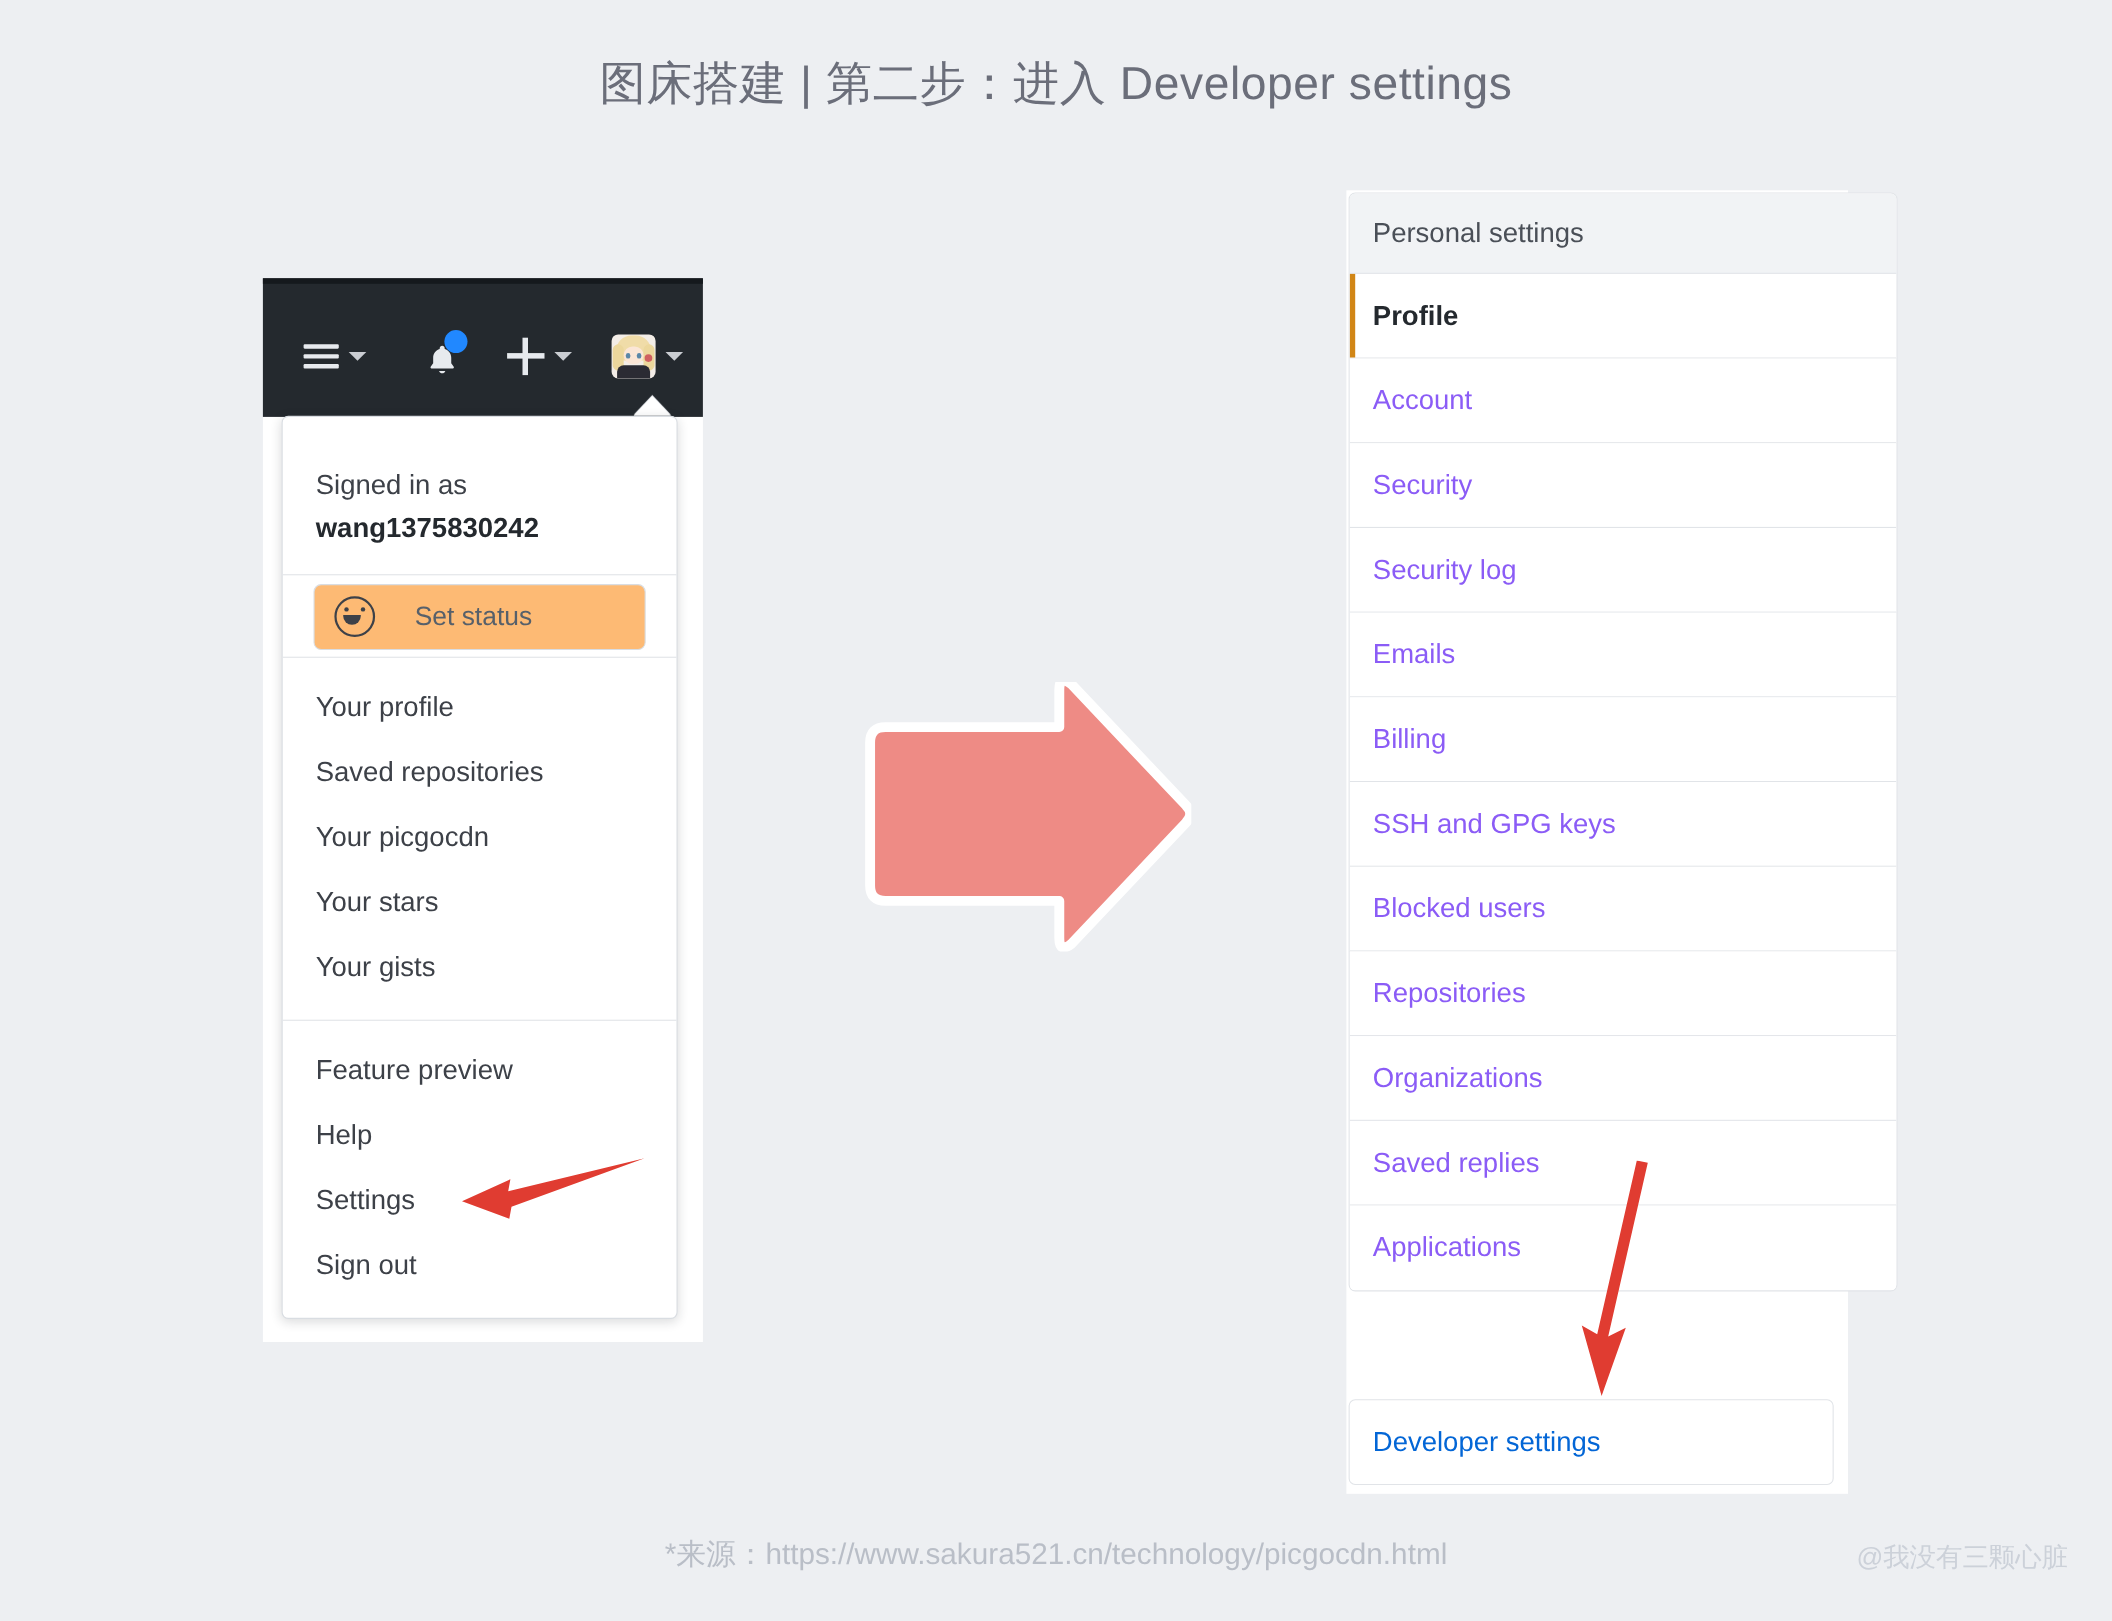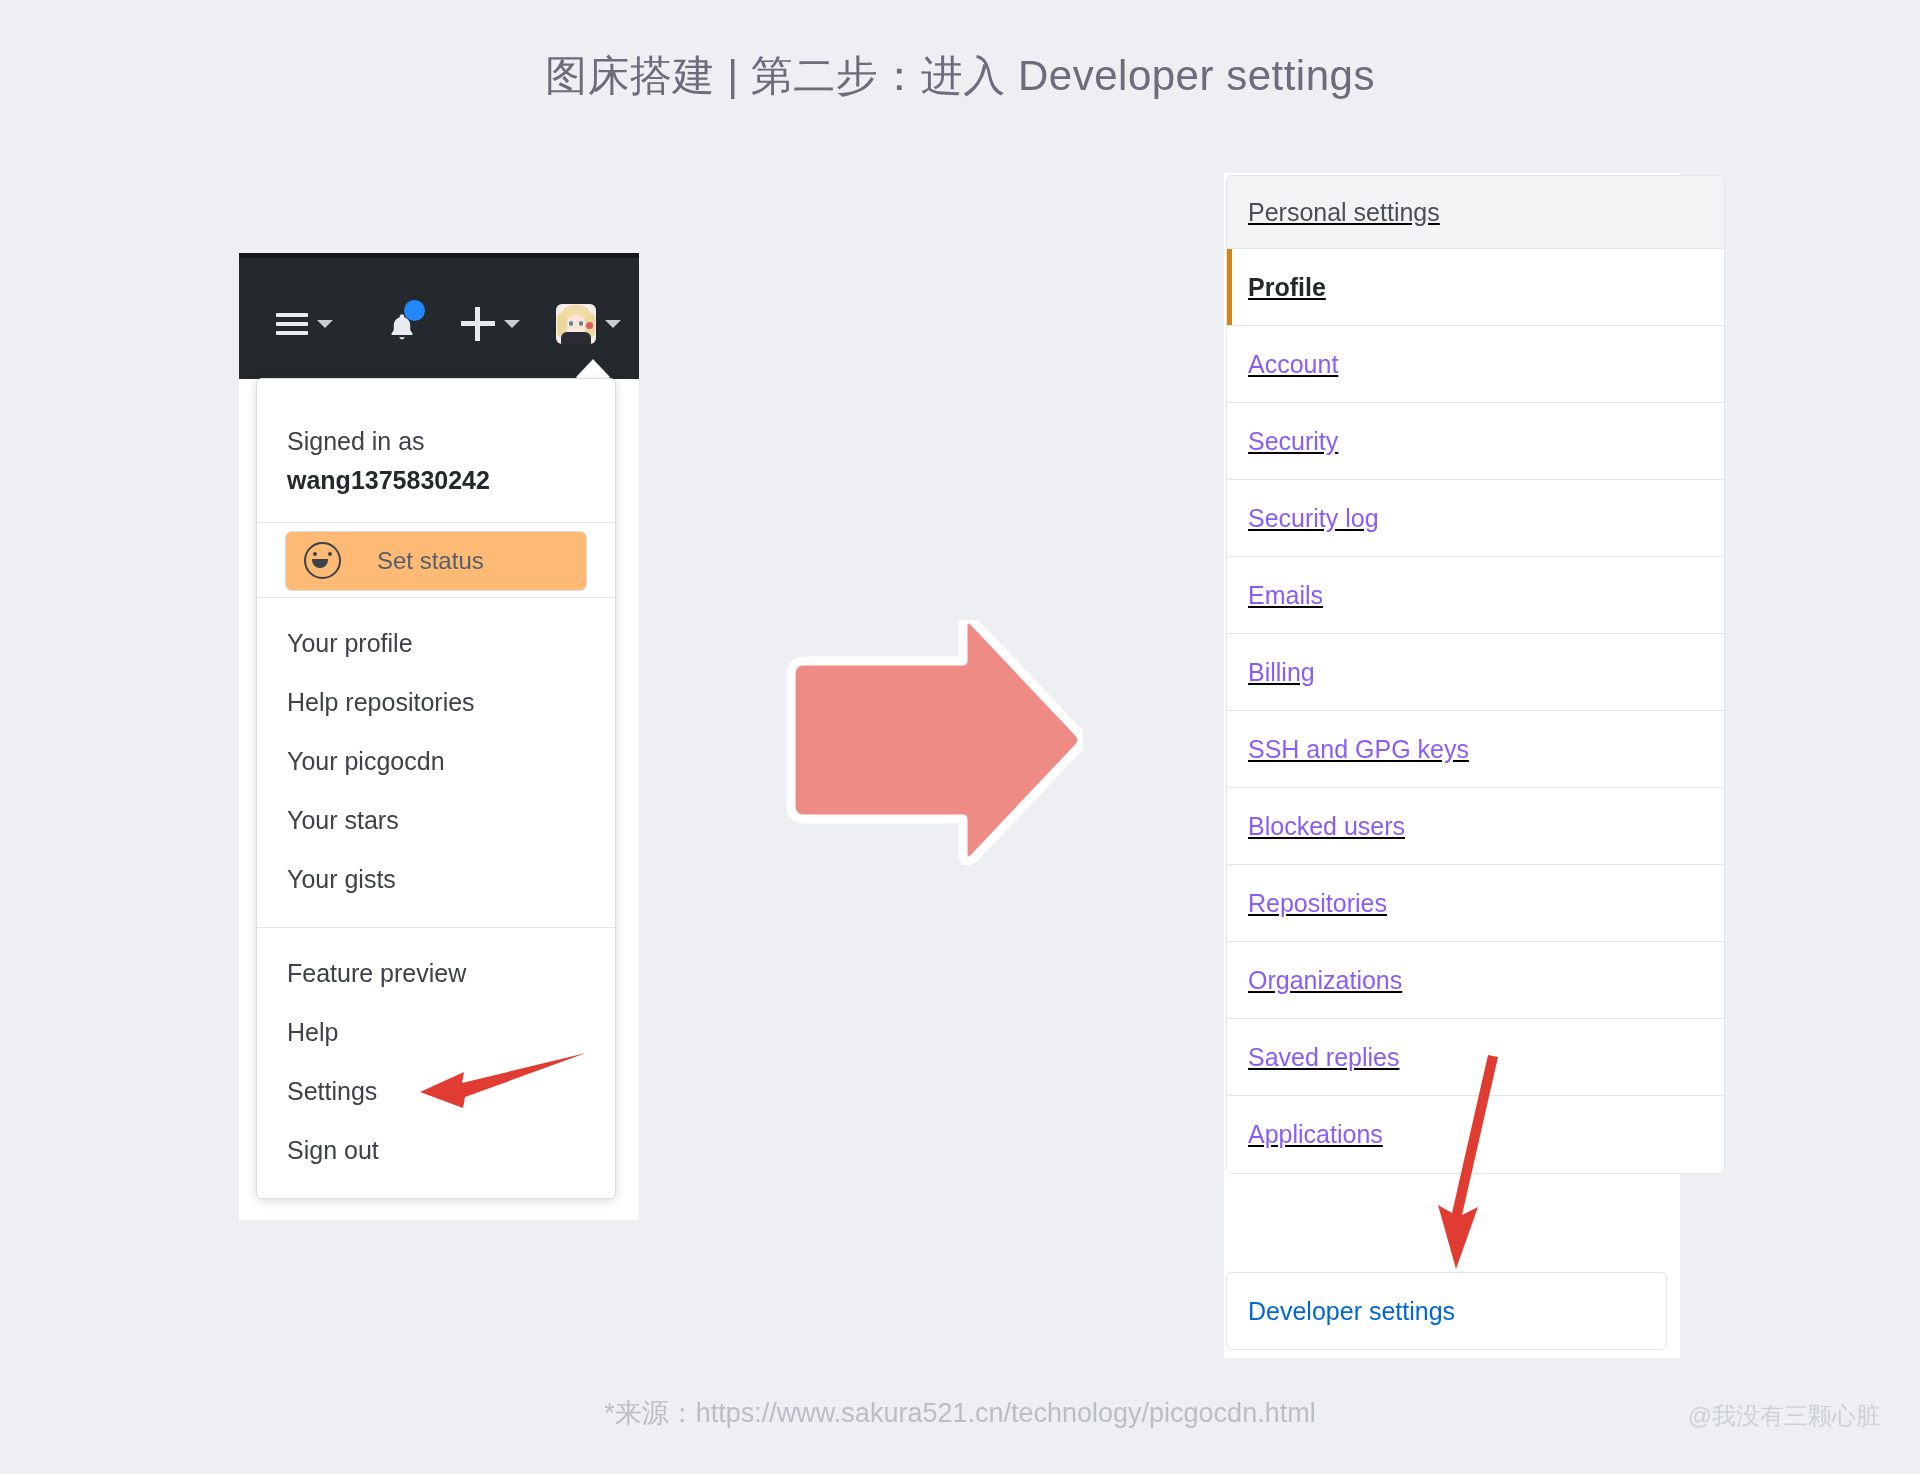--- a/index.html
+++ b/index.html
@@ -112,21 +112,20 @@
 
   
   #settings-card{
     position:absolute;left:1224px;top:173px;width:456px;height:1185px;
     background:#ffffff;
   }
   #settings-list{
     position:absolute;left:1226px;top:175px;width:499px;
     border:1px solid #e1e4e8;border-radius:6px;background:#fff;box-sizing:border-box;
     overflow:hidden;
-    text-decoration:underline;
   }
   .set-head{
     height:73px;display:flex;align-items:center;padding-left:21px;
     background:#f1f3f5;border-bottom:1px solid #e1e4e8;
     font-size:25px;color:#4a4f57;box-sizing:border-box;
   }
   .set-item{
     height:77px;display:flex;align-items:center;padding-left:21px;
     border-bottom:1px solid #e1e4e8;font-size:25px;color:#8b5cf6;
     box-sizing:border-box;position:relative;background:#fff;
@@ -230,21 +229,21 @@
           <span class="m"></span>
       </span>
       <span class="dd-status-label">Set status</span>
     </div>
   </div>
 
   <div class="dd-divider"></div>
 
   <div class="dd-list" id="dd-group-one">
       <div class="dd-item">Your profile</div>
-      <div class="dd-item">Help repositories</div>
+      <div class="dd-item">Saved repositories</div>
       <div class="dd-item">Your picgocdn</div>
       <div class="dd-item">Your stars</div>
       <div class="dd-item">Your gists</div>
     </div>
 
   <div class="dd-divider"></div>
 
   <div class="dd-list" id="dd-group-two">
       <div class="dd-item">Feature preview</div>
       <div class="dd-item">Help</div>

